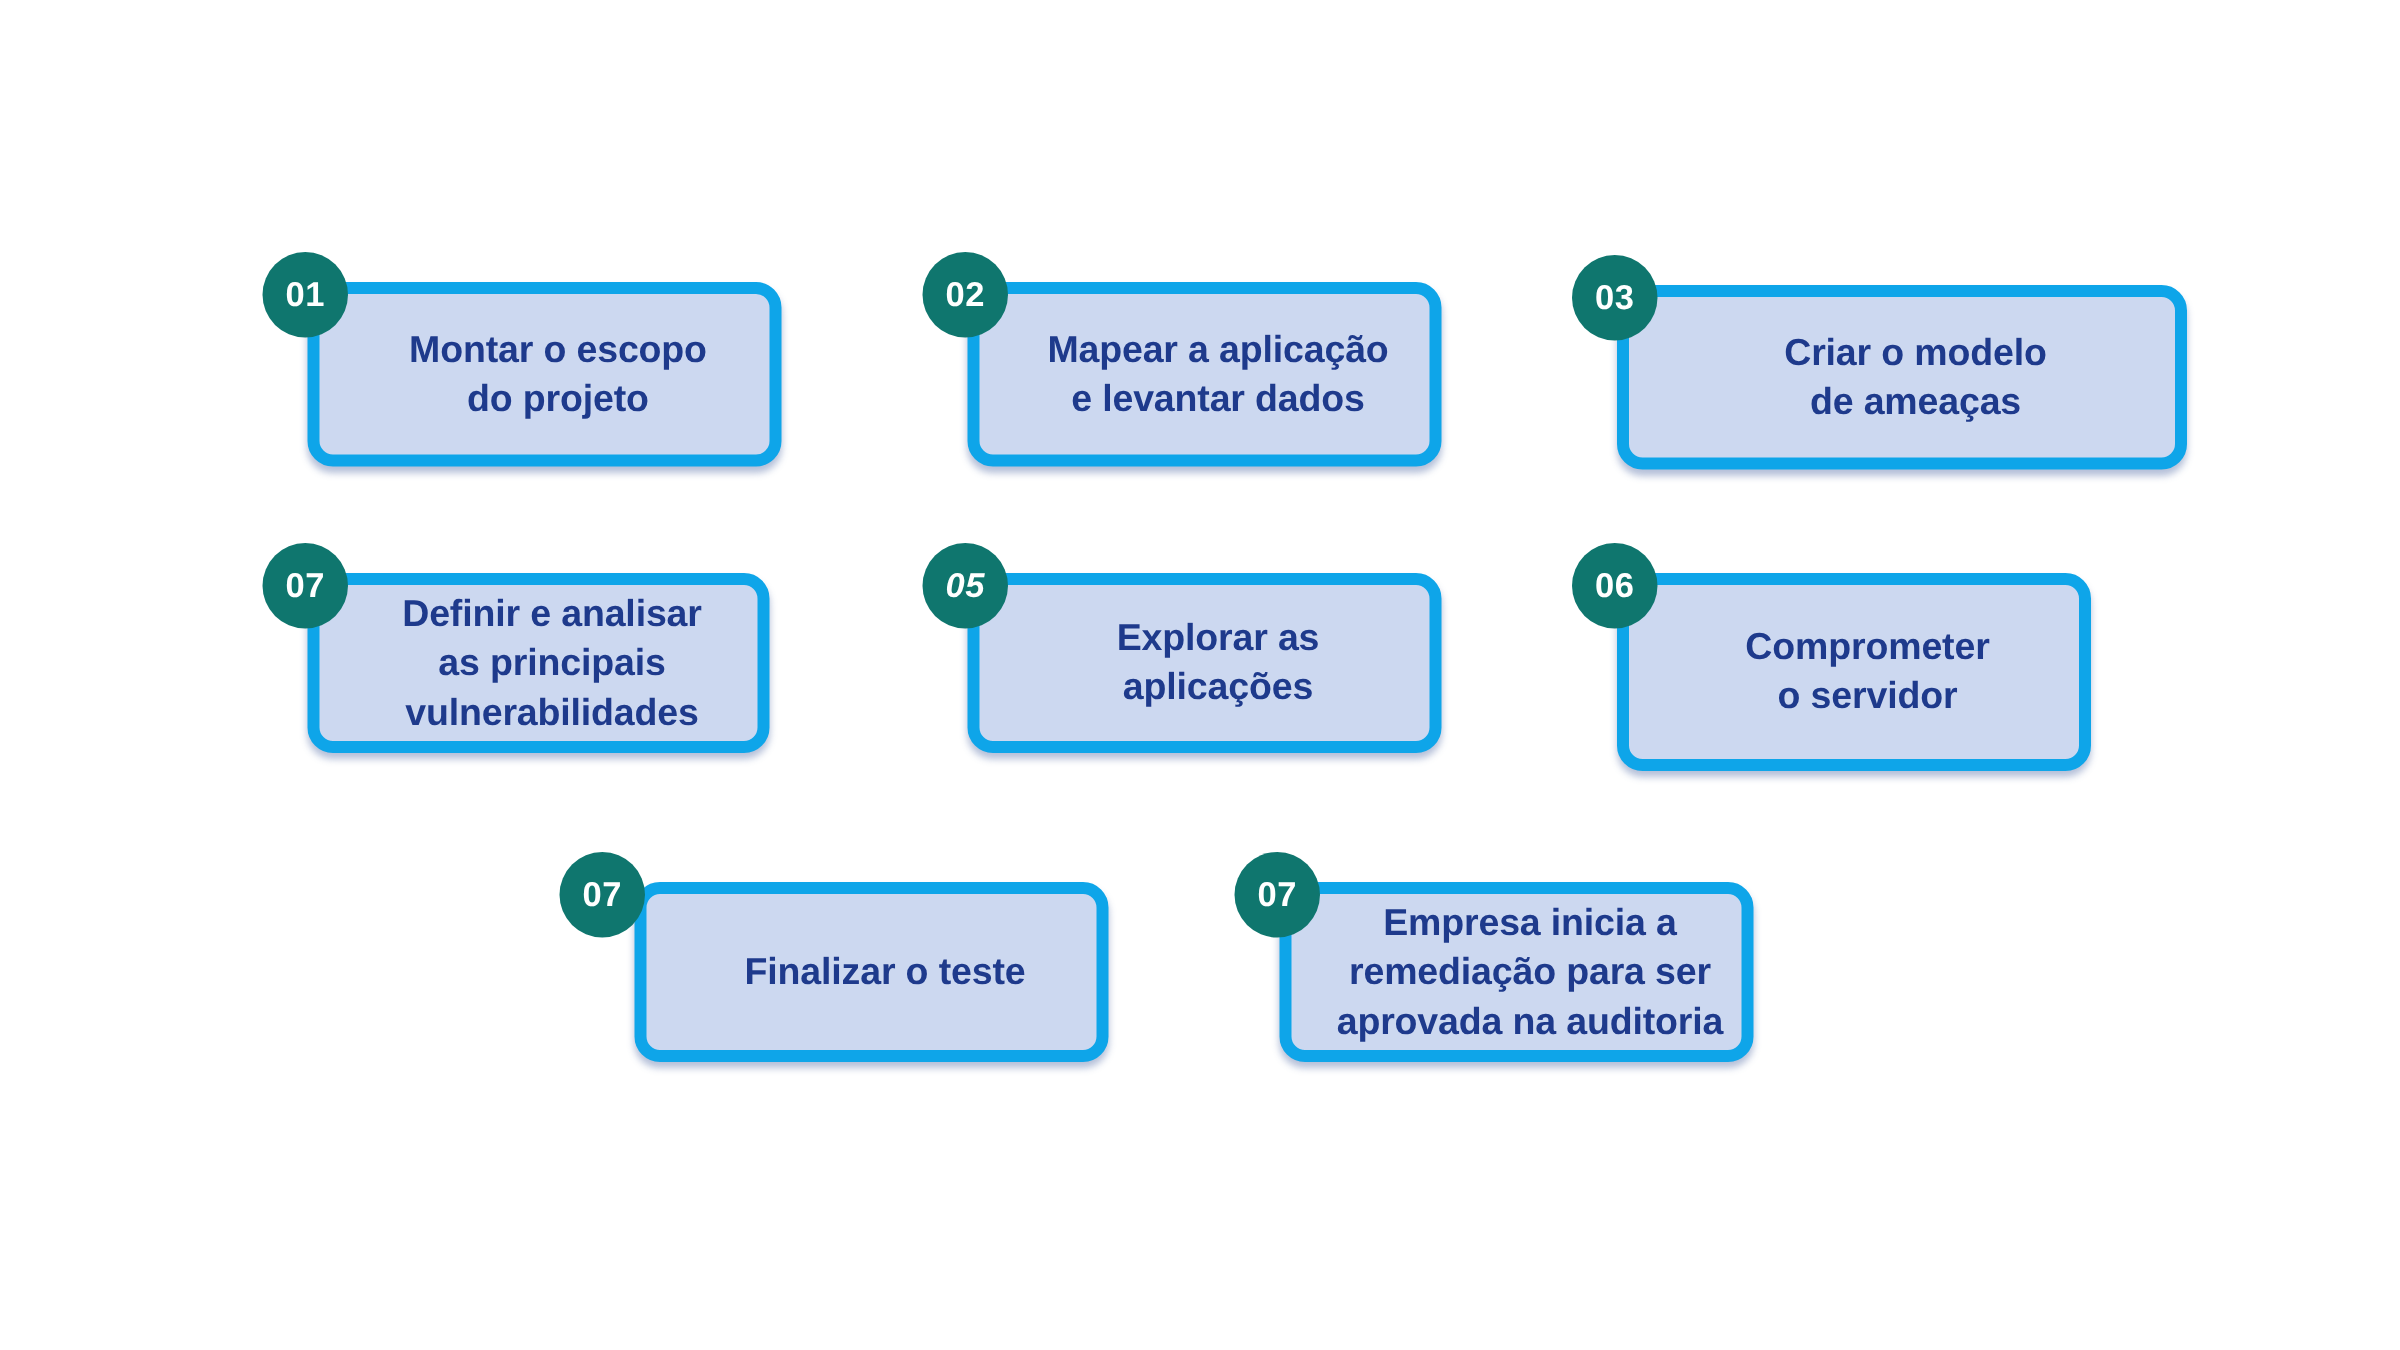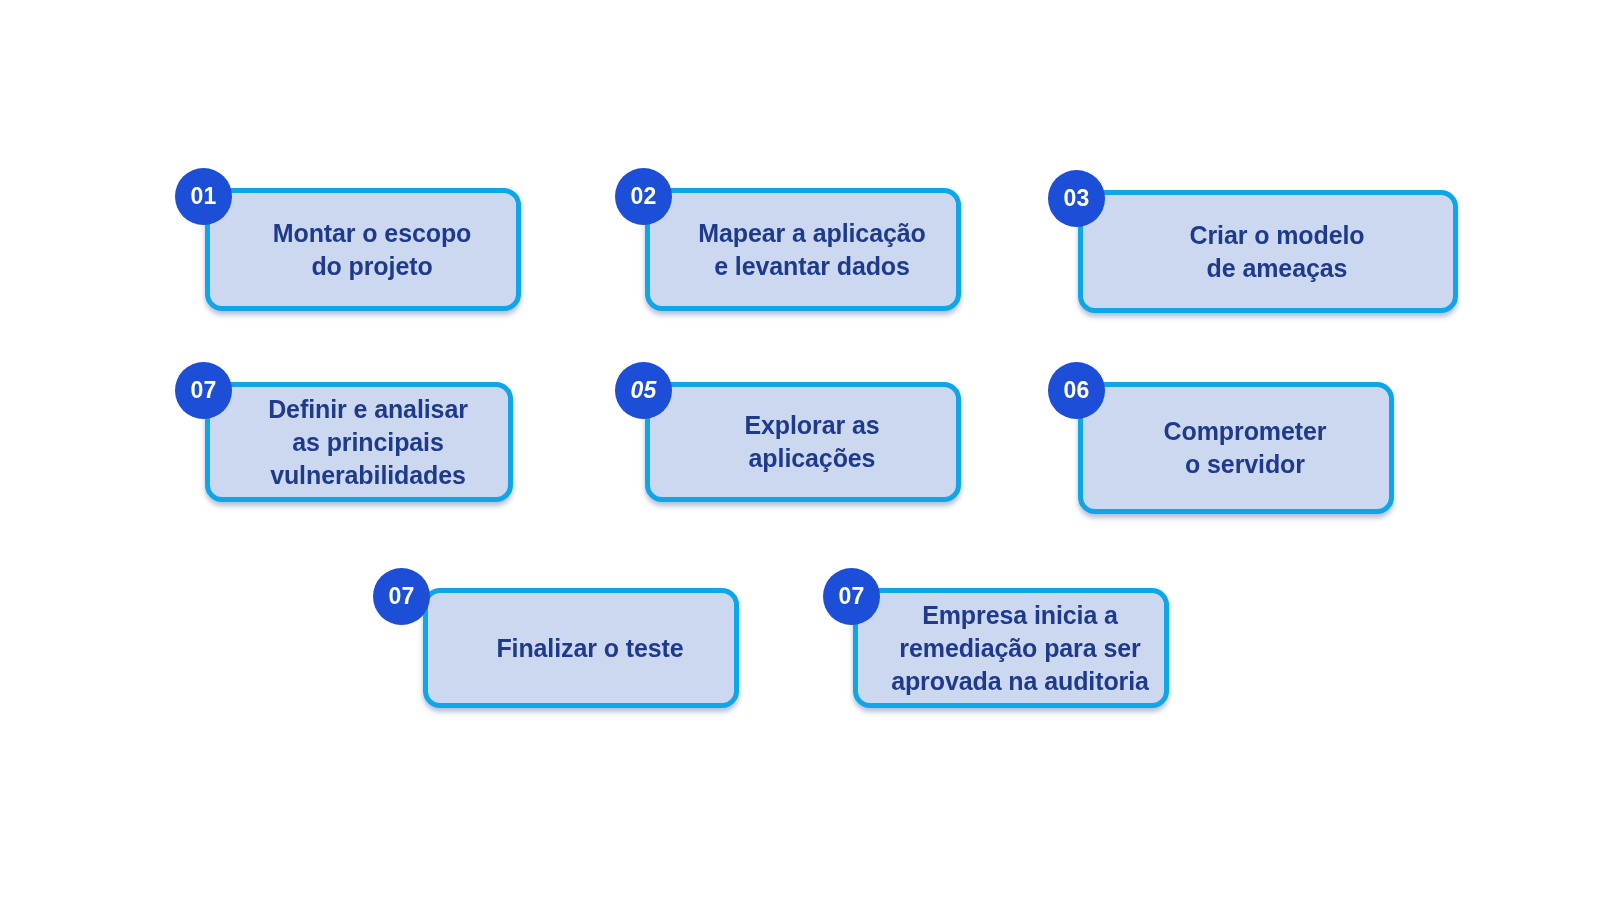--- a/index.html
+++ b/index.html
@@ -26,21 +26,21 @@
   .step {
     position: absolute;
   }
 
   .step-card {
     position: absolute;
     left: 0;
     top: 0;
     box-sizing: border-box;
     background: #ccd8f0;
-    border: 5px solid #0ea5e9;
+    border: 8px solid #0ea5e9;
     border-radius: 17px;
     box-shadow: 0 4px 5px rgba(90, 115, 170, 0.45);
     display: flex;
     align-items: center;
     justify-content: center;
     padding: 6px 12px 6px 30px;
   }
 
   .step-label {
     color: #1e3a8c;
@@ -52,21 +52,21 @@
     letter-spacing: -0.1px;
     white-space: pre-line;
     margin: 0;
   }
 
   .step-badge {
     position: absolute;
     width: 57px;
     height: 57px;
     border-radius: 50%;
-    background: #1d4ed8;
+    background: #0f766e;
     display: flex;
     align-items: center;
     justify-content: center;
     z-index: 5;
   }
 
   .step-badge-num {
     color: #ffffff;
     font-family: "Liberation Sans", sans-serif;
     font-weight: bold;

